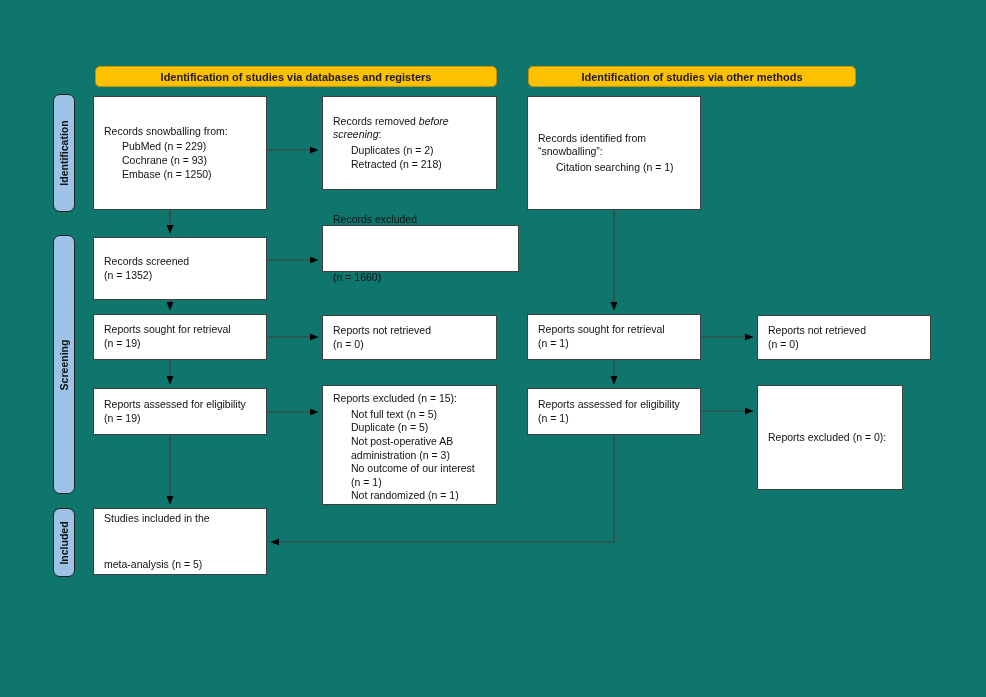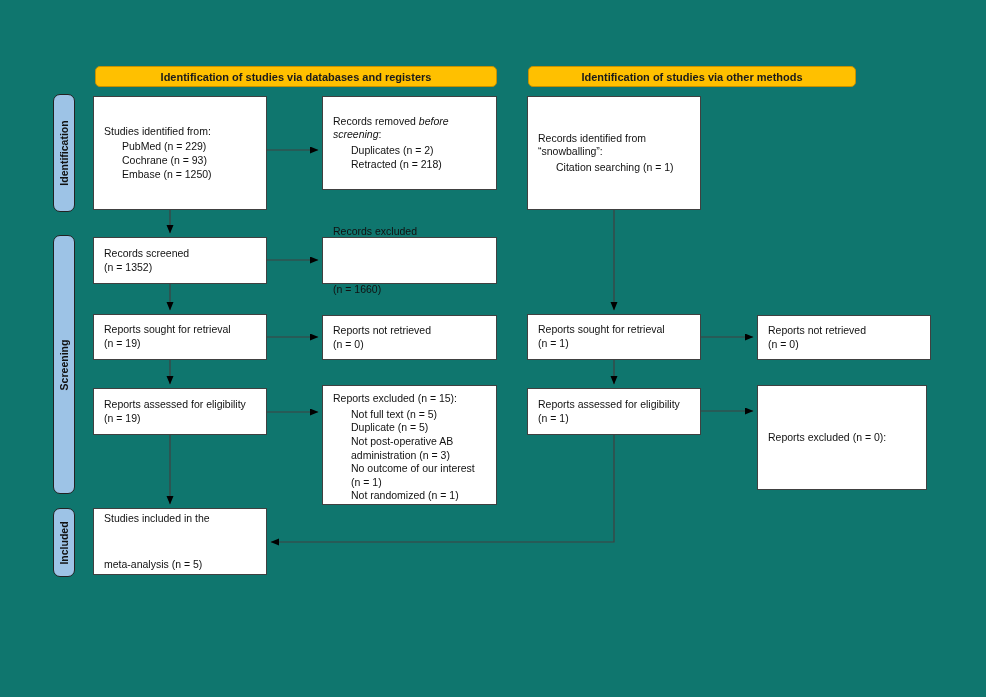--- a/index.html
+++ b/index.html
@@ -69,29 +69,29 @@
     <span>Identification</span>
   </div>
   <div class="stage" style="top:235px;height:259px;">
     <span>Screening</span>
   </div>
   <div class="stage" style="top:508px;height:69px;">
     <span>Included</span>
   </div>
 
   <div class="box" style="left:93px;top:96px;width:174px;height:114px;">
-    <div class="line">Studies identified from:</div>
+    <div class="line">Records snowballing from:</div>
     <div class="items">
       <div class="line">PubMed (n = 229)</div>
       <div class="line">Cochrane (n = 93)</div>
       <div class="line">Embase (n = 1250)</div>
     </div>
   </div>
 
-  <div class="box" style="left:93px;top:237px;width:174px;height:47px;">
+  <div class="box" style="left:93px;top:237px;width:174px;height:63px;">
     <span class="line">Records screened</span>
     <span class="line">(n = 1352)</span>
   </div>
 
   <div class="box" style="left:93px;top:314px;width:174px;height:46px;">
     <span class="line">Reports sought for retrieval</span>
     <span class="line">(n = 19)</span>
   </div>
 
   <div class="box" style="left:93px;top:388px;width:174px;height:47px;">
@@ -107,21 +107,21 @@
   <div class="box" style="left:322px;top:96px;width:175px;height:94px;">
     <div class="line">
       <span>Records removed </span><span class="em">before screening</span><span>:</span>
     </div>
     <div class="items">
       <div class="line">Duplicates (n = 2)</div>
       <div class="line">Retracted (n = 218)</div>
     </div>
   </div>
 
-  <div class="box" style="left:322px;top:237px;width:175px;height:47px;gap:44px;">
+  <div class="box" style="left:322px;top:225px;width:197px;height:47px;gap:44px;">
     <span class="line">Records excluded</span>
     <span class="line">(n = 1660)</span>
   </div>
 
   <div class="box" style="left:322px;top:315px;width:175px;height:45px;">
     <span class="line">Reports not retrieved</span>
     <span class="line">(n = 0)</span>
   </div>
 
   <div class="box topalign" style="left:322px;top:385px;width:175px;height:120px;">
@@ -150,17 +150,17 @@
   <div class="box" style="left:527px;top:388px;width:174px;height:47px;">
     <span class="line">Reports assessed for eligibility</span>
     <span class="line">(n = 1)</span>
   </div>
 
   <div class="box" style="left:757px;top:315px;width:174px;height:45px;">
     <span class="line">Reports not retrieved</span>
     <span class="line">(n = 0)</span>
   </div>
 
-  <div class="box" style="left:757px;top:385px;width:170px;height:105px;">
+  <div class="box" style="left:757px;top:385px;width:146px;height:105px;">
     <span class="line">Reports excluded (n = 0):</span>
   </div>
 
 </div>
 
 </body></html>

